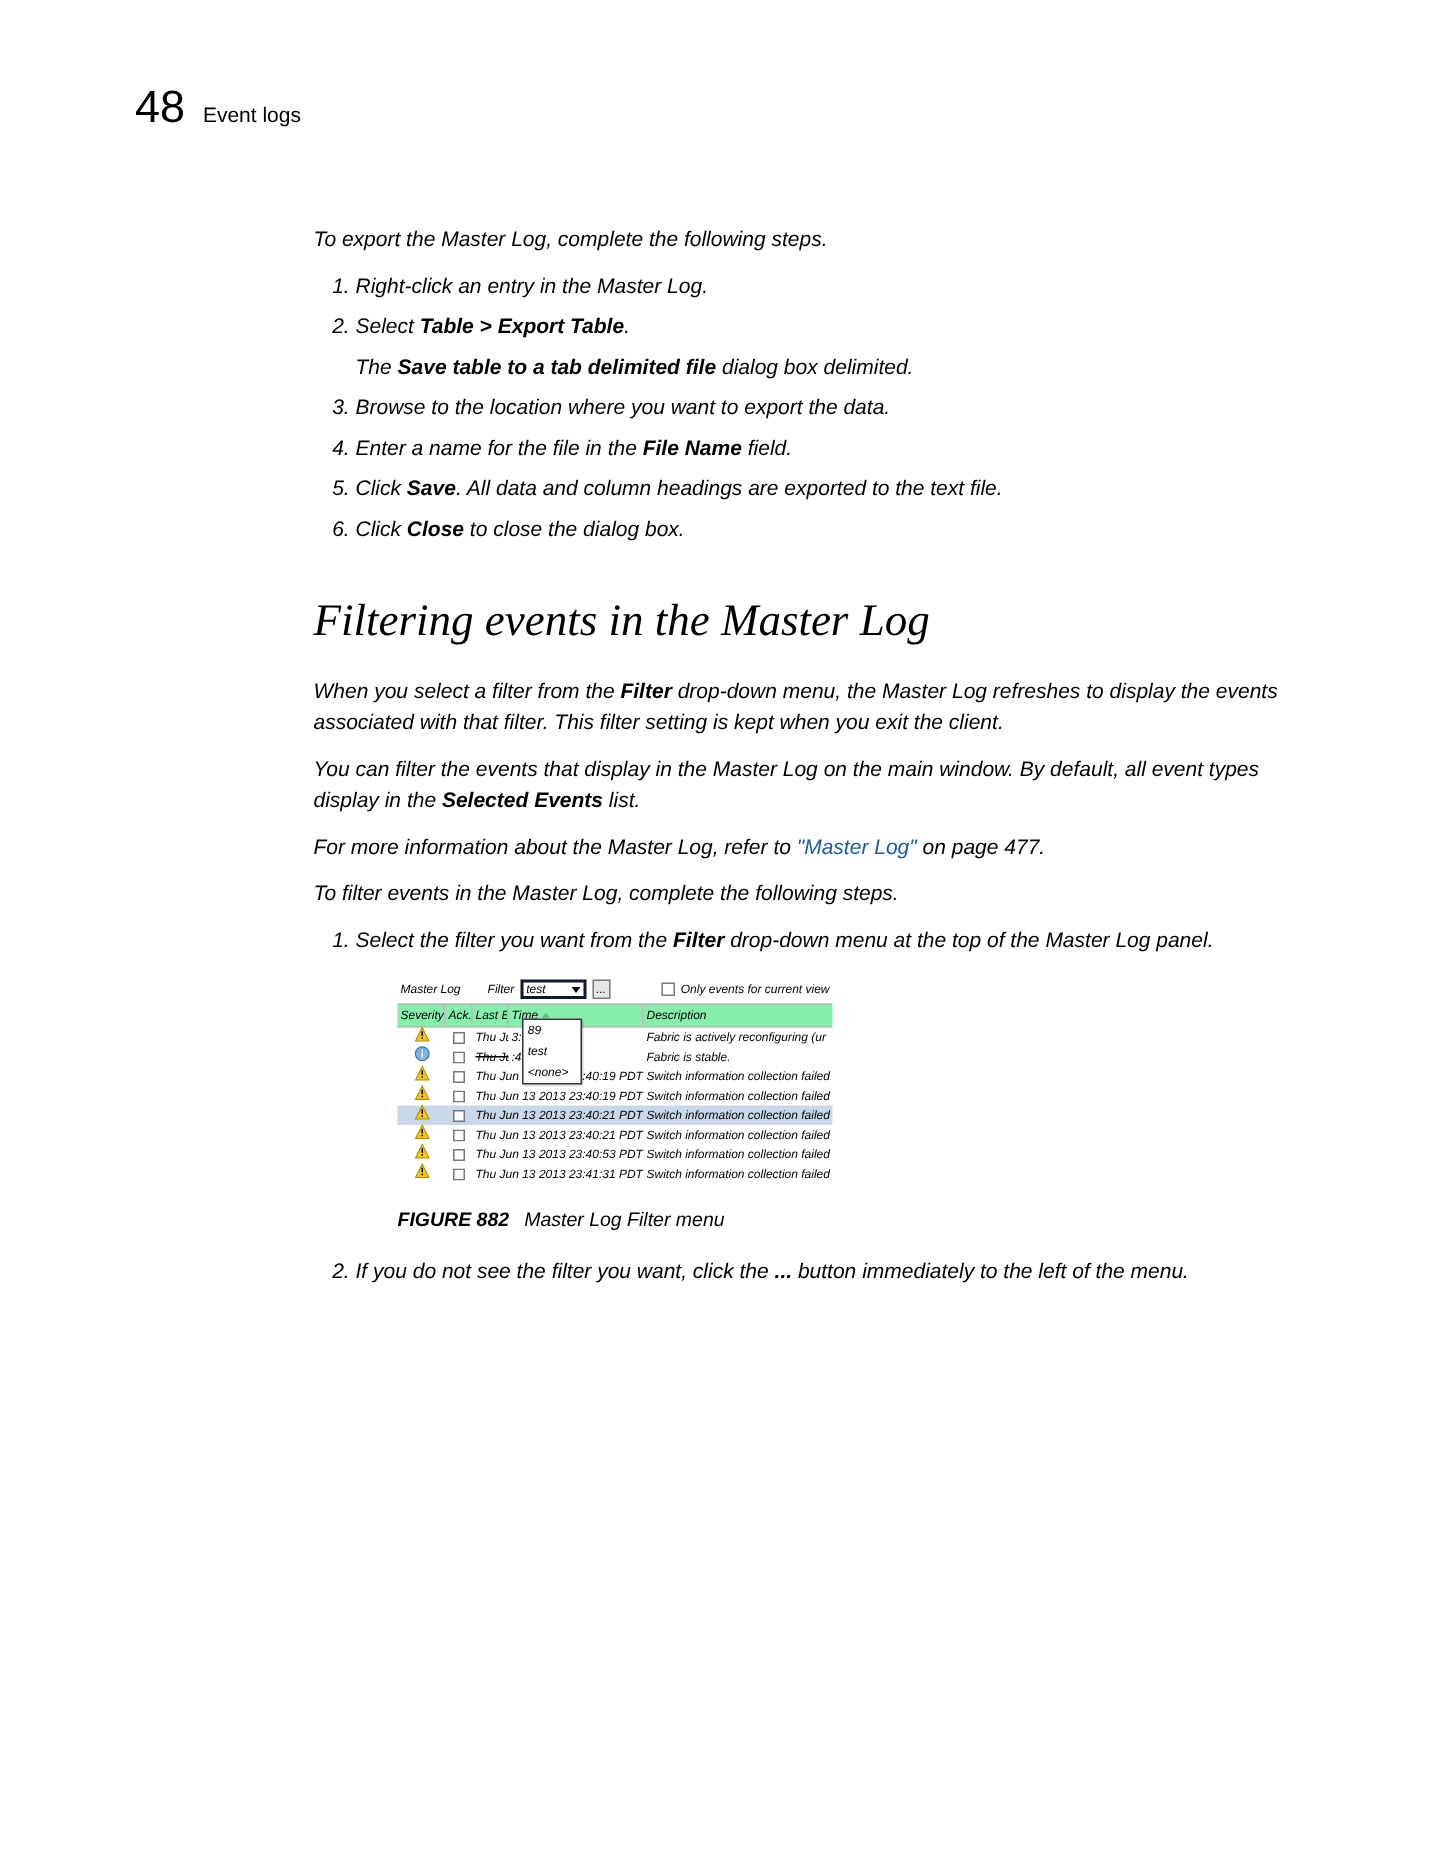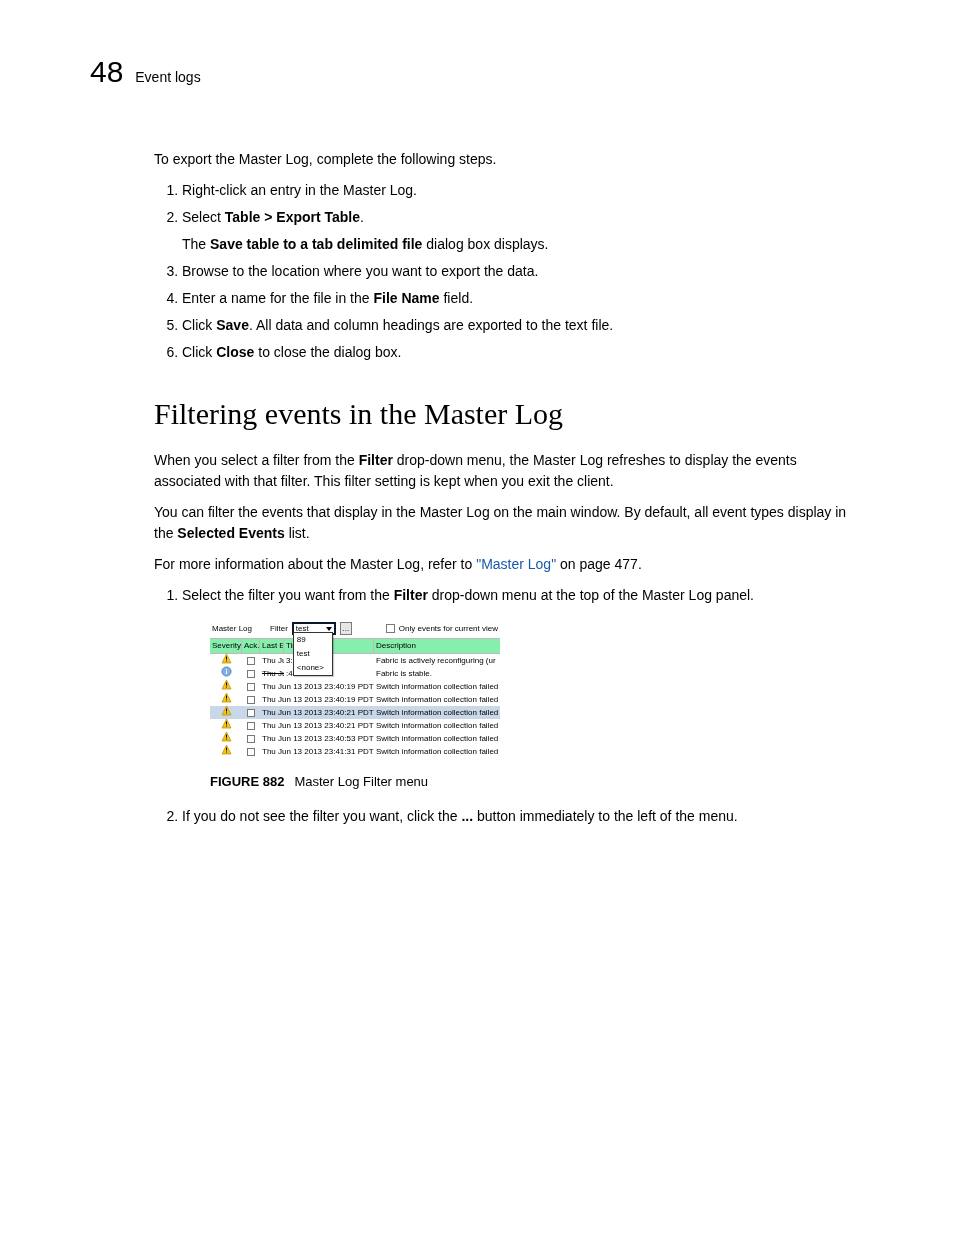--- a/index.html
+++ b/index.html
@@ -24,23 +24,24 @@
     font-size: 30px;
     font-weight: 400;
     vertical-align: baseline;
     margin-right: 8px;
   }
   .header .label {
     font-size: 14px;
     vertical-align: baseline;
   }
   .content {
-    margin-left: 64px;
+    margin-left: 119px;
     font-size: 14px;
     line-height: 1.5;
+    font-style: italic;
   }
   .content p { margin: 0 0 10px 0; }
   ol { margin: 6px 0 10px 0; padding-left: 28px; }
   li { margin-bottom: 6px; }
   li .sub { margin-top: 6px; }
   h2.section {
     font-family: Georgia, 'Times New Roman', serif;
     font-weight: 400;
     font-size: 30px;
     margin: 28px 0 14px 0;
@@ -95,21 +96,21 @@
     box-sizing: border-box;
   }
   .ml-chk {
     width: 9px; height: 9px;
     border: 1px solid #7a7a7a;
     background: #fff;
     box-sizing: border-box;
   }
   .ml-dropdown {
     position: absolute;
-    top: 8px;
+    top: 24px;
     left: -1px;
     width: 38px;
     border: 1px solid #333;
     background: #fff;
     z-index: 5;
     box-shadow: 1px 1px 1px rgba(0,0,0,0.2);
   }
   .ml-dropdown div { padding: 1px 3px; }
   .ml-head {
     display: flex;
@@ -168,39 +169,40 @@
     <span class="label">Event logs</span>
   </div>
 
   <div class="content">
     <p>To export the Master Log, complete the following steps.</p>
 
     <ol>
       <li><span>Right-click an entry in the Master Log.</span></li>
       <li>
         <span>Select </span><span class="bold">Table &gt; Export Table</span><span>.</span>
-        <div class="sub"><span>The </span><span class="bold">Save table to a tab delimited file</span><span> dialog box displays.</span></div>
+        <div class="sub"><span>The </span><span class="bold">Save table to a tab delimited file</span><span> dialog box delimited.</span></div>
       </li>
       <li><span>Browse to the location where you want to export the data.</span></li>
       <li><span>Enter a name for the file in the </span><span class="bold">File Name</span><span> field.</span></li>
       <li><span>Click </span><span class="bold">Save</span><span>. All data and column headings are exported to the text file.</span></li>
       <li><span>Click </span><span class="bold">Close</span><span> to close the dialog box.</span></li>
     </ol>
 
     <h2 class="section">Filtering events in the Master Log</h2>
 
     <p>
       <span>When you select a filter from the </span><span class="bold">Filter</span><span> drop-down menu, the Master Log refreshes to display the events associated with that filter. This filter setting is kept when you exit the client.</span>
     </p>
     <p>
       <span>You can filter the events that display in the Master Log on the main window. By default, all event types display in the </span><span class="bold">Selected Events</span><span> list.</span>
     </p>
     <p>
       <span>For more information about the Master Log, refer to </span><span class="link">"Master Log"</span><span> on page 477.</span>
     </p>
+    <p>To filter events in the Master Log, complete the following steps.</p>
 
     <ol>
       <li>
         <span>Select the filter you want from the </span><span class="bold">Filter</span><span> drop-down menu at the top of the Master Log panel.</span>
 
         <div class="fig-wrap">
           <div class="ml-app">
             <div class="ml-top">
               <span class="lbl">Master Log</span>
               <span style="width:10px"></span>

